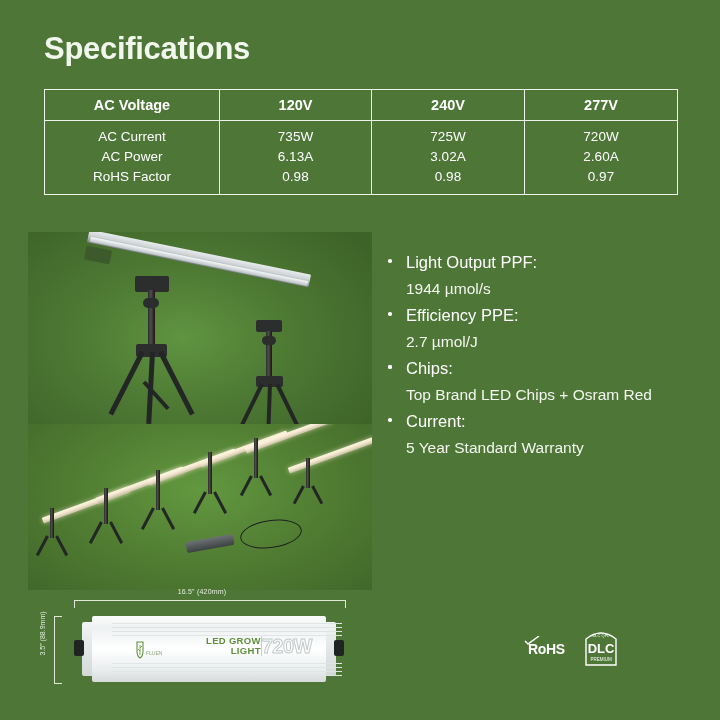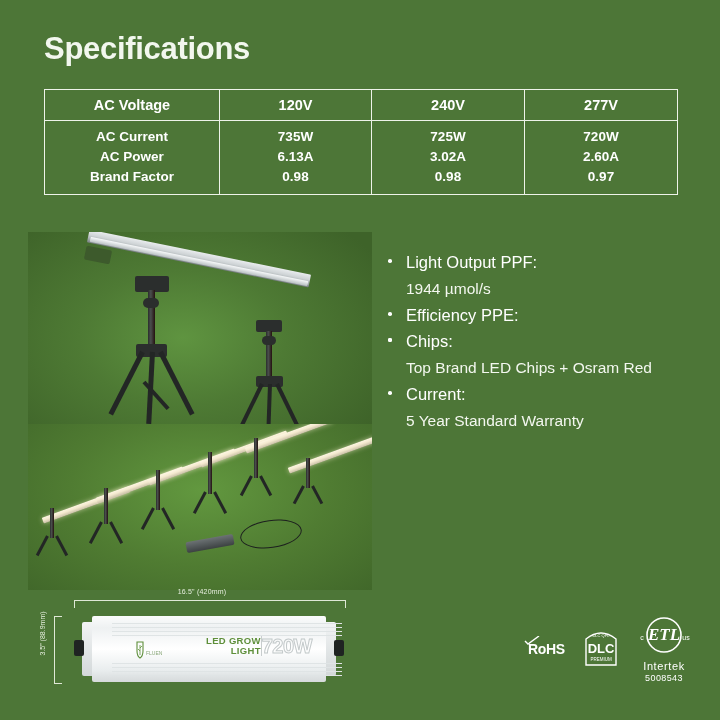--- a/index.html
+++ b/index.html
@@ -31,21 +31,20 @@
     text-align:center;
     color:#ffffff;
     padding:0;
   }
   .spec-table .hdr td{
     font-size:14.5px;font-weight:bold;height:30px;line-height:30px;
   }
   .spec-table .body-cell{
     vertical-align:middle;
     padding:6px 0 7px 0;
-    font-weight:bold;
   }
   .stack-line{
     font-size:13.5px;line-height:20px;height:20px;
     white-space:nowrap;
   }
 
   
   .bullets{
     position:absolute;left:384px;top:250px;width:310px;
   }
@@ -171,21 +170,21 @@
       <tr class="hdr">
         <td>AC Voltage</td>
         <td>120V</td>
         <td>240V</td>
         <td>277V</td>
       </tr>
       <tr>
         <td class="body-cell">
           <div class="stack-line">AC Current</div>
           <div class="stack-line">AC Power</div>
-          <div class="stack-line">Brand Factor</div>
+          <div class="stack-line">RoHS Factor</div>
         </td>
         <td class="body-cell">
           <div class="stack-line">735W</div>
           <div class="stack-line">6.13A</div>
           <div class="stack-line">0.98</div>
         </td>
         <td class="body-cell">
           <div class="stack-line">725W</div>
           <div class="stack-line">3.02A</div>
           <div class="stack-line">0.98</div>
@@ -262,20 +261,21 @@
     <div class="b-row">
       <span class="b-dot"></span>
       <span class="b-label">Light Output PPF:</span>
     </div>
     <div class="b-value">1944 µmol/s</div>
 
     <div class="b-row">
       <span class="b-dot"></span>
       <span class="b-label">Efficiency PPE:</span>
     </div>
+    <div class="b-value">2.7 µmol/J</div>
 
     <div class="b-row">
       <span class="b-dot"></span>
     </div>
 
     <div class="b-row">
       <span class="b-dot"></span>
       <span class="b-label">Chips:</span>
     </div>
     <div class="b-value">Top Brand LED Chips + Osram Red</div>
@@ -342,25 +342,15 @@
 
     <div class="dlc">
       <svg viewBox="0 0 38 44" width="38" height="44">
         <path d="M4 14 Q19 2 34 14 L34 40 L4 40 Z" fill="none" stroke="#ffffff" stroke-width="1.4"></path>
         <text x="19" y="12" text-anchor="middle" font-family="Liberation Sans, sans-serif" font-size="4" fill="#ffffff">DLC QPL</text>
         <text x="19" y="28" text-anchor="middle" font-family="Liberation Sans, sans-serif" font-size="13" font-weight="bold" fill="#ffffff">DLC</text>
         <text x="19" y="36" text-anchor="middle" font-family="Liberation Sans, sans-serif" font-size="4.5" fill="#ffffff">PREMIUM</text>
       </svg>
     </div>
 
-    <div class="etl">
-      <svg viewBox="0 0 72 40" width="72" height="40">
-        <circle cx="36" cy="19" r="17" fill="none" stroke="#ffffff" stroke-width="1.6"></circle>
-        <text x="36" y="24" text-anchor="middle" font-family="Liberation Serif, serif" font-size="17" font-style="italic" font-weight="bold" fill="#ffffff">ETL</text>
-        <text x="14" y="24" text-anchor="middle" font-family="Liberation Sans, sans-serif" font-size="7" fill="#ffffff">c</text>
-        <text x="58" y="24" text-anchor="middle" font-family="Liberation Sans, sans-serif" font-size="7" fill="#ffffff">us</text>
-      </svg>
-      <div class="etl-name">Intertek</div>
-      <div class="etl-num">5008543</div>
-    </div>
   </div>
 
 </div>
 
 </body></html>

